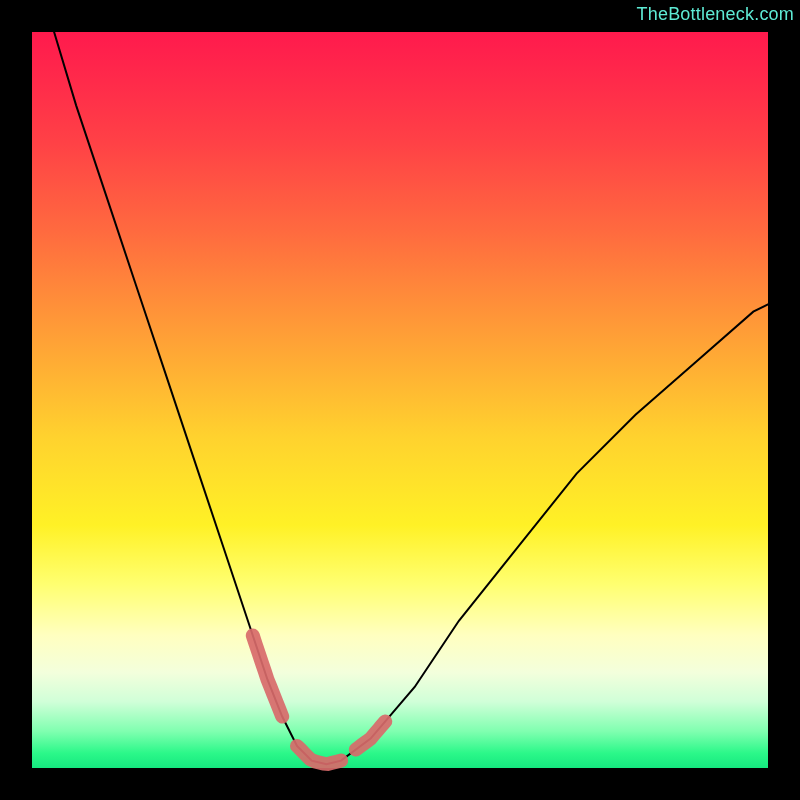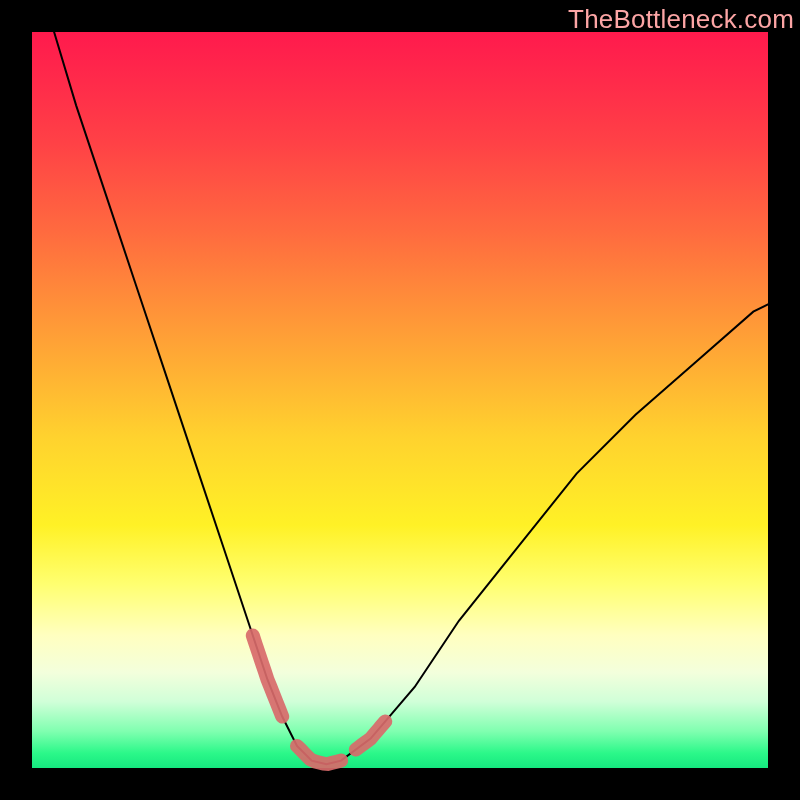--- a/index.html
+++ b/index.html
@@ -38,22 +38,22 @@
       #f3ffdc 87%,
       #d0ffd8 91%,
       #80ffb0 95%,
       #2bf889 98%,
       #15e87f 100%);
   }
   .watermark {
     position: absolute;
     top: 4px;
     right: 6px;
-    color: #fca5a5;
-    font-size: 26px;
+    color: #5eead4;
+    font-size: 18px;
     font-weight: 500;
     letter-spacing: 0.2px;
     z-index: 5;
   }
   svg.curve {
     position: absolute;
     left: 32px;
     top: 32px;
     width: 736px;
     height: 736px;

